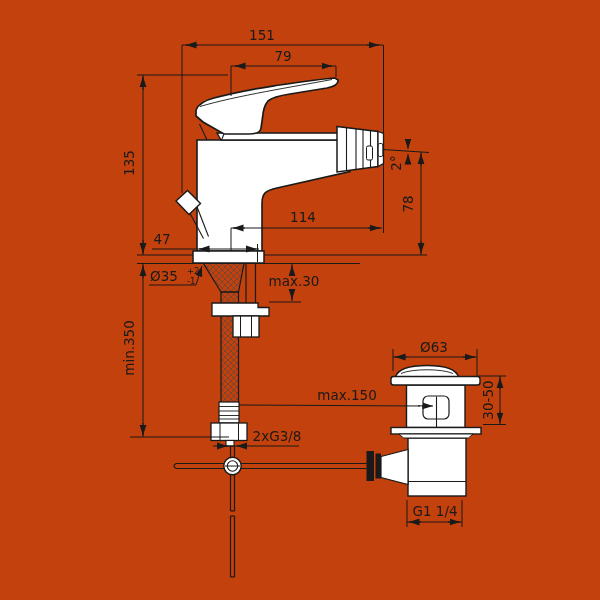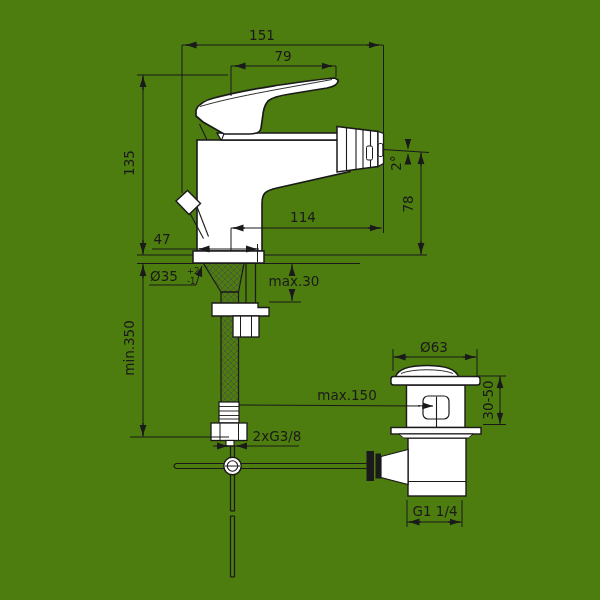--- a/index.html
+++ b/index.html
@@ -1,16 +1,16 @@
 <!DOCTYPE html>
 <html><head>
 <meta charset="utf-8">
 <style>
   html,body{margin:0;padding:0;background:#fff;}
-  .stage{width:600px;height:600px;background:#4d7c0f;position:relative;overflow:hidden;}
+  .stage{width:600px;height:600px;background:#c2410c;position:relative;overflow:hidden;}
   svg{display:block;}
   text{font-family:"DejaVu Sans","Liberation Sans",sans-serif;font-size:13.5px;fill:#1a1a1a;}
   .tol{font-size:8.5px;}
   .rot{text-anchor:middle;}
   .mid{text-anchor:middle;}
   .o{stroke:#1a1a1a;fill:none;}
   .ow{stroke:#1a1a1a;fill:#ffffff;}
   .d{stroke:#1a1a1a;stroke-width:1;fill:none;}
 </style>
 </head>

